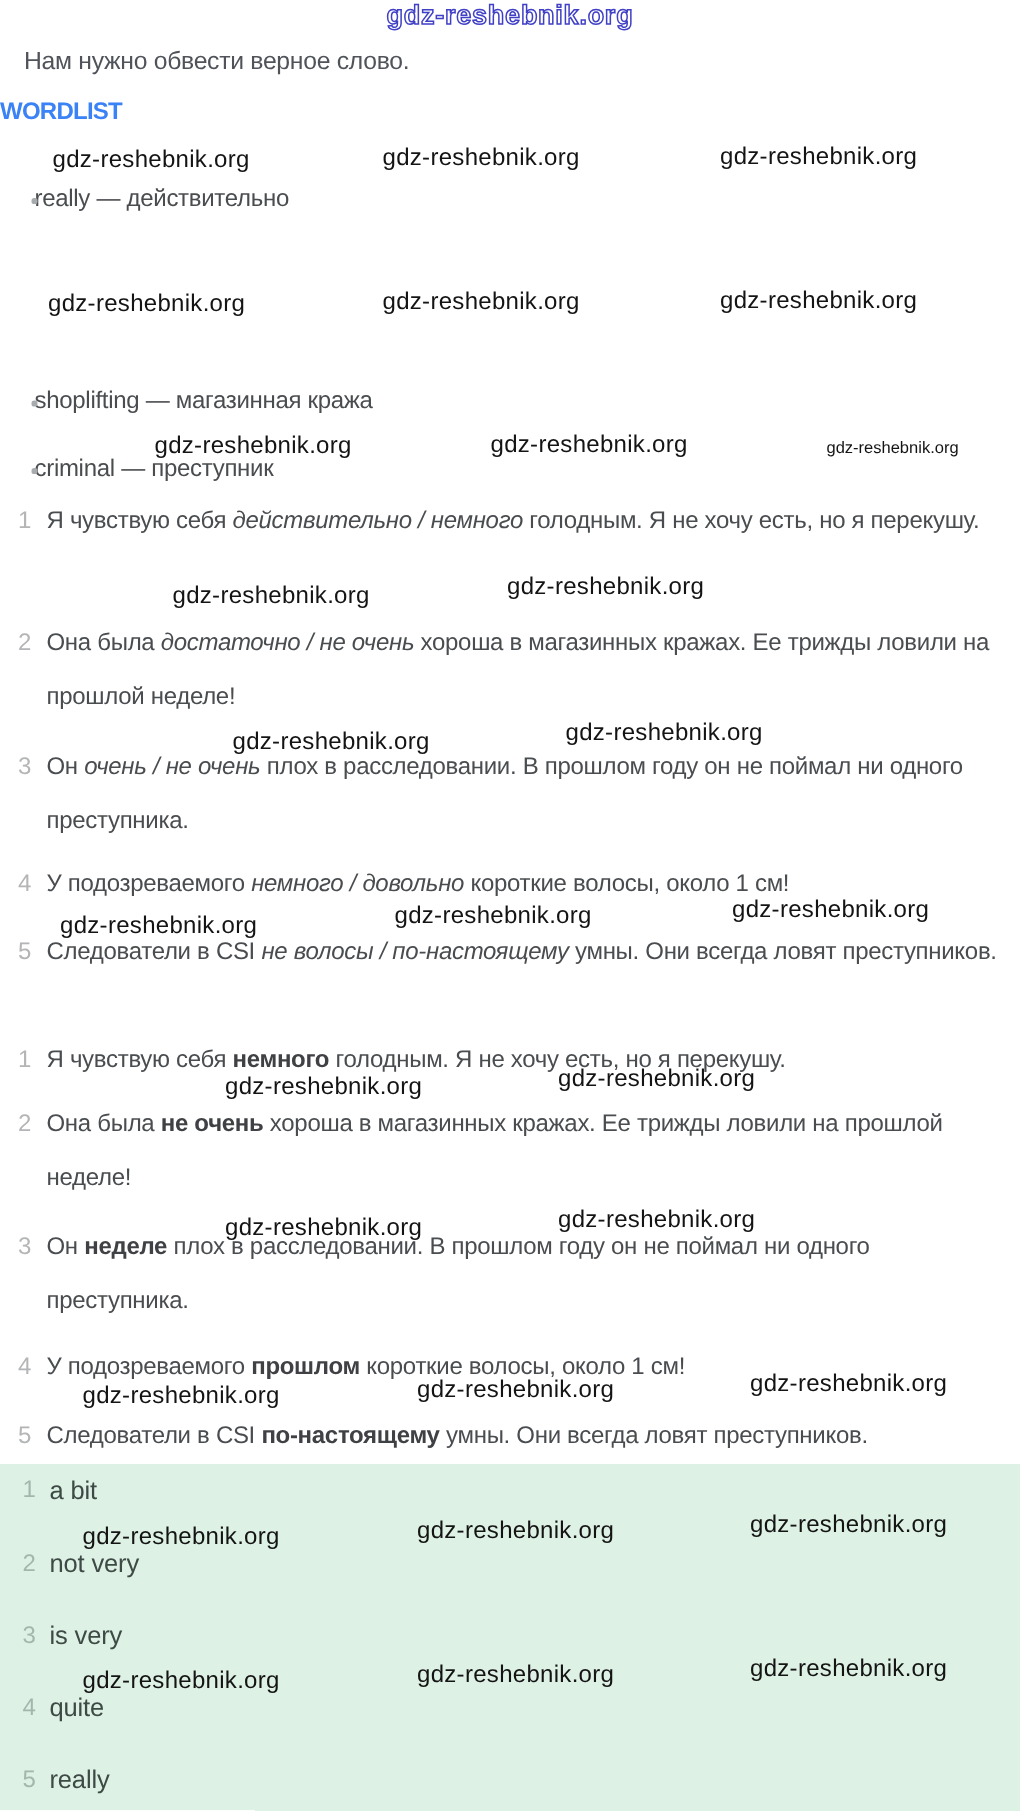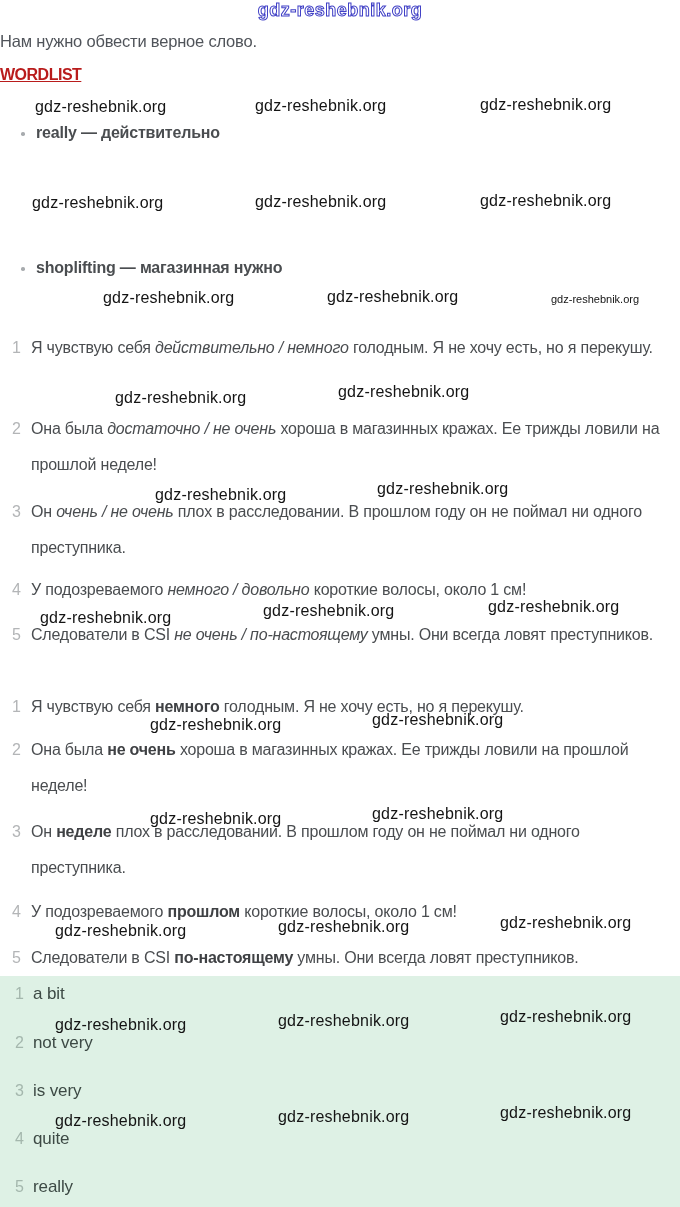--- a/index.html
+++ b/index.html
@@ -30,36 +30,34 @@
     font-weight:700;
     letter-spacing:0.5px;
     color:transparent;
     -webkit-text-stroke:1px #4040c6;
     text-shadow:0 0 0 rgba(64,64,198,0);
     line-height:1.1;
   }
   
   .txt-layer{position:absolute;inset:0;z-index:2;}
   .intro{
-    position:absolute;left:0;top:30px;width:660px;
+    position:absolute;left:16px;top:30px;width:660px;
     font-size:16.5px;line-height:22px;color:#50545a;
     letter-spacing:-0.2px;
   }
   .wl-title{
     position:absolute;left:0;top:66px;
-    font-size:16px;font-weight:700;color:#b91c1c;
+    font-size:16px;font-weight:700;color:#3b82f6;
     letter-spacing:-0.5px;
-    text-decoration:underline;
   }
   .wl-row{
     position:absolute;left:0;width:660px;
     line-height:28px;font-size:16px;color:#4a4d50;
-    padding-left:36px;box-sizing:border-box;
+    padding-left:23px;box-sizing:border-box;
     letter-spacing:-0.2px;
-    font-weight:bold;
   }
   .wl-dot{
     position:absolute;left:21px;top:13px;
     width:3.5px;height:3.5px;border-radius:50%;
     background:#a7abae;
   }
   .item{
     position:absolute;left:0;width:668px;
     line-height:36px;font-size:16px;color:#4a4d50;
     padding-left:31px;box-sizing:border-box;
@@ -95,27 +93,28 @@
 <div id="page">
 
   <div class="key-panel"></div>
 
   <div class="txt-layer">
 
     <div class="intro">Нам нужно обвести верное слово.</div>
     <div class="wl-title">WORDLIST</div>
 
     <div class="wl-row" style="top:119px"><span class="wl-dot"></span><span>really</span> <span>—</span> <span>действительно</span></div>
-    <div class="wl-row" style="top:254px"><span class="wl-dot"></span><span>shoplifting</span> <span>—</span> <span>магазинная нужно</span></div>
+    <div class="wl-row" style="top:254px"><span class="wl-dot"></span><span>shoplifting</span> <span>—</span> <span>магазинная кража</span></div>
+    <div class="wl-row" style="top:299px"><span class="wl-dot"></span><span>criminal</span> <span>—</span> <span>преступник</span></div>
 
     <div class="item" style="top:330px"><span class="num">1</span><span>Я чувствую себя </span><span class="choice">действительно / немного</span><span> голодным. Я не хочу есть, но я перекушу.</span></div>
     <div class="item" style="top:411px"><span class="num">2</span><span>Она была </span><span class="choice">достаточно / не очень</span><span> хороша в магазинных кражах. Ее трижды ловили на прошлой неделе!</span></div>
     <div class="item" style="top:494px"><span class="num">3</span><span>Он </span><span class="choice">очень / не очень</span><span> плох в расследовании. В прошлом году он не поймал ни одного преступника.</span></div>
     <div class="item" style="top:572px"><span class="num">4</span><span>У подозреваемого </span><span class="choice">немного / довольно</span><span> короткие волосы, около 1 см!</span></div>
-    <div class="item" style="top:617px"><span class="num">5</span><span>Следователи в CSI </span><span class="choice">не очень / по-настоящему</span><span> умны. Они всегда ловят преступников.</span></div>
+    <div class="item" style="top:617px"><span class="num">5</span><span>Следователи в CSI </span><span class="choice">не волосы / по-настоящему</span><span> умны. Они всегда ловят преступников.</span></div>
 
     <div class="item" style="top:689px"><span class="num">1</span><span>Я чувствую себя </span><span class="answer">немного</span><span> голодным. Я не хочу есть, но я перекушу.</span></div>
     <div class="item" style="top:732px"><span class="num">2</span><span>Она была </span><span class="answer">не очень</span><span> хороша в магазинных кражах. Ее трижды ловили на прошлой неделе!</span></div>
     <div class="item" style="top:814px"><span class="num">3</span><span>Он </span><span class="answer">неделе</span><span> плох в расследовании. В прошлом году он не поймал ни одного преступника.</span></div>
     <div class="item" style="top:894px"><span class="num">4</span><span>У подозреваемого </span><span class="answer">прошлом</span><span> короткие волосы, около 1 см!</span></div>
     <div class="item" style="top:940px"><span class="num">5</span><span>Следователи в CSI </span><span class="answer">по-настоящему</span><span> умны. Они всегда ловят преступников.</span></div>
 
     <div class="key-item" style="top:979px"><span class="num">1</span><span>a bit</span></div>
     <div class="key-item" style="top:1028px"><span class="num">2</span><span>not very</span></div>
     <div class="key-item" style="top:1076px"><span class="num">3</span><span>is very</span></div>

